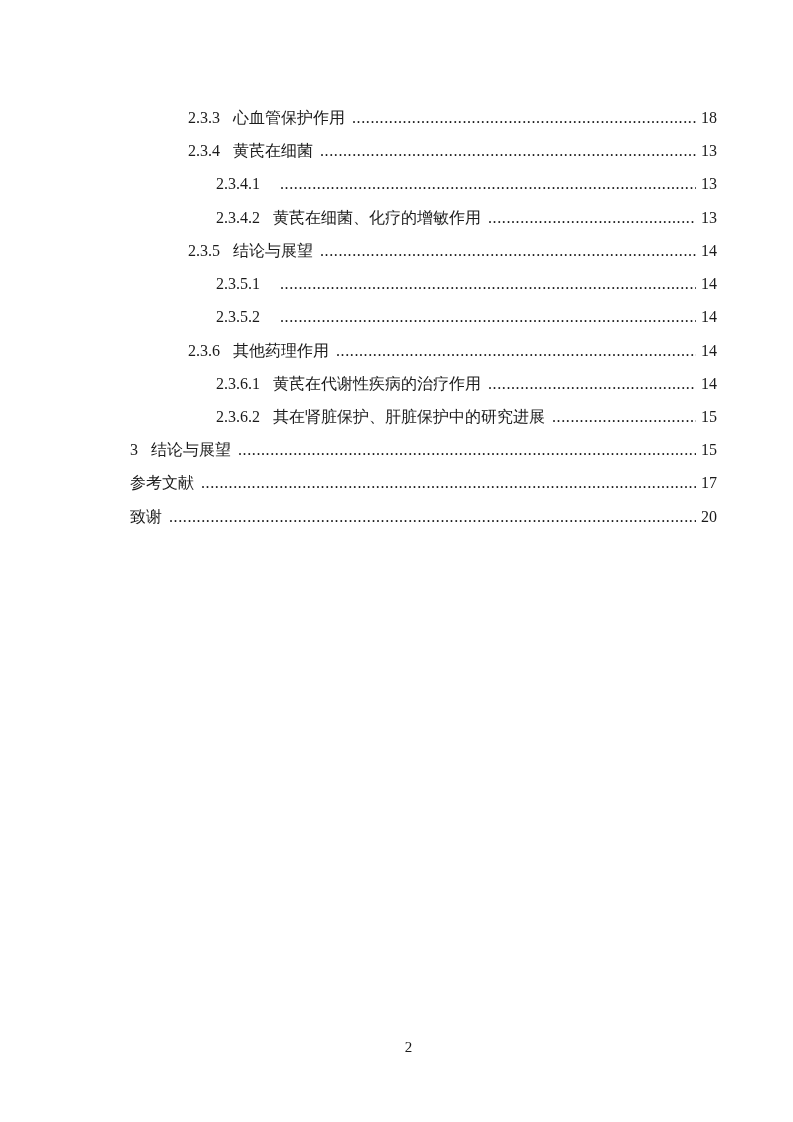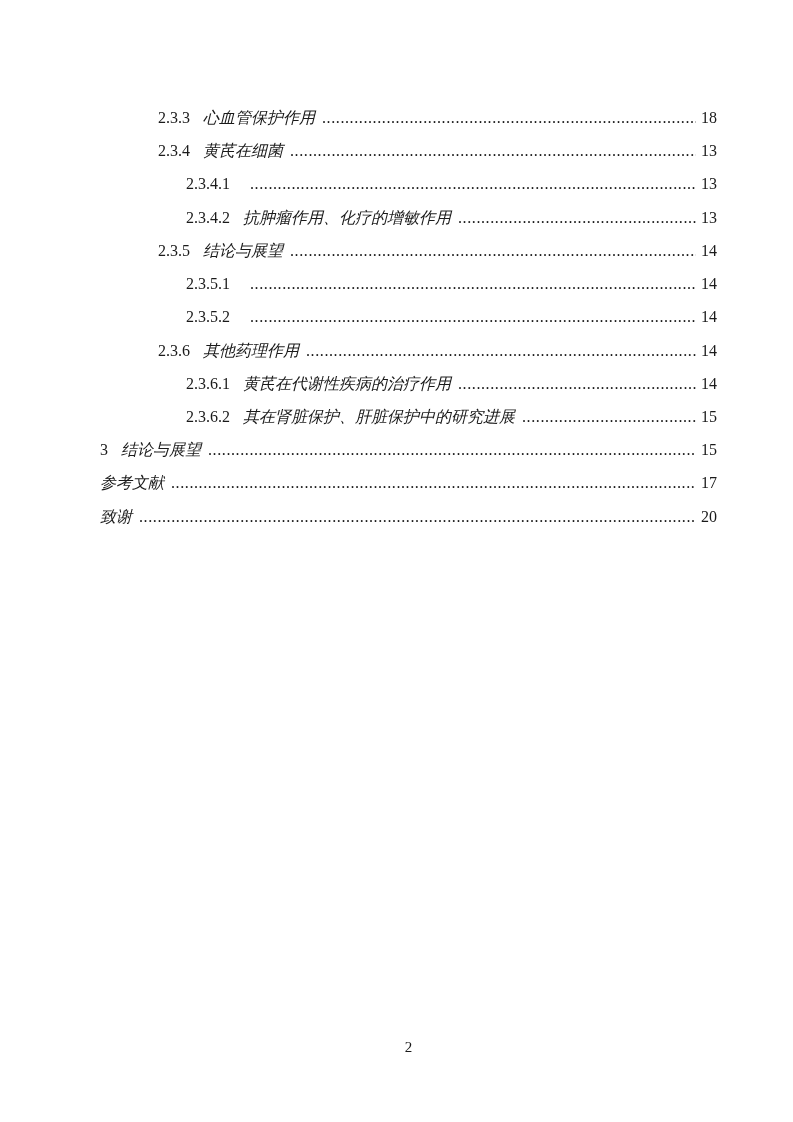--- a/index.html
+++ b/index.html
@@ -26,34 +26,34 @@
     right: 76px;
     top: 101px;
     font-size: 16px;
   }
   .toc-row {
     display: flex;
     align-items: center;
     height: 33.23px;
     line-height: 33.23px;
     white-space: nowrap;
+    margin-left: 30px;
   }
   .toc-row.level-1 { padding-left: 0; }
   .toc-row.level-2 { padding-left: 58px; }
   .toc-row.level-3 { padding-left: 86px; }
   .toc-num {
     flex: 0 0 auto;
     white-space: pre;
     margin-right: 13px;
   }
   .toc-num:empty { display: none; }
   .toc-title {
     flex: 0 0 auto;
     white-space: pre;
-    font-style: italic;
   }
   .toc-leader {
     flex: 1 1 auto;
     min-width: 0;
     overflow: hidden;
     white-space: nowrap;
     letter-spacing: 0.6px;
     margin: 0 5px 0 7px;
   }
   .toc-page {
@@ -86,21 +86,21 @@
     <span class="toc-leader" aria-hidden="true">....................................................................................................................................................................................................................................................................</span>
     <span class="toc-page">13</span>
   </div>
       <div class="toc-row level-3">
     <span class="toc-num">2.3.4.1</span>
     <span class="toc-leader" aria-hidden="true">....................................................................................................................................................................................................................................................................</span>
     <span class="toc-page">13</span>
   </div>
       <div class="toc-row level-3">
     <span class="toc-num">2.3.4.2</span>
-    <span class="toc-title">抗肿瘤作用、化疗的增敏作用</span>
+    <span class="toc-title">黄芪在细菌、化疗的增敏作用</span>
     <span class="toc-leader" aria-hidden="true">....................................................................................................................................................................................................................................................................</span>
     <span class="toc-page">13</span>
   </div>
       <div class="toc-row level-2">
     <span class="toc-num">2.3.5</span>
     <span class="toc-title">结论与展望</span>
     <span class="toc-leader" aria-hidden="true">....................................................................................................................................................................................................................................................................</span>
     <span class="toc-page">14</span>
   </div>
       <div class="toc-row level-3">

